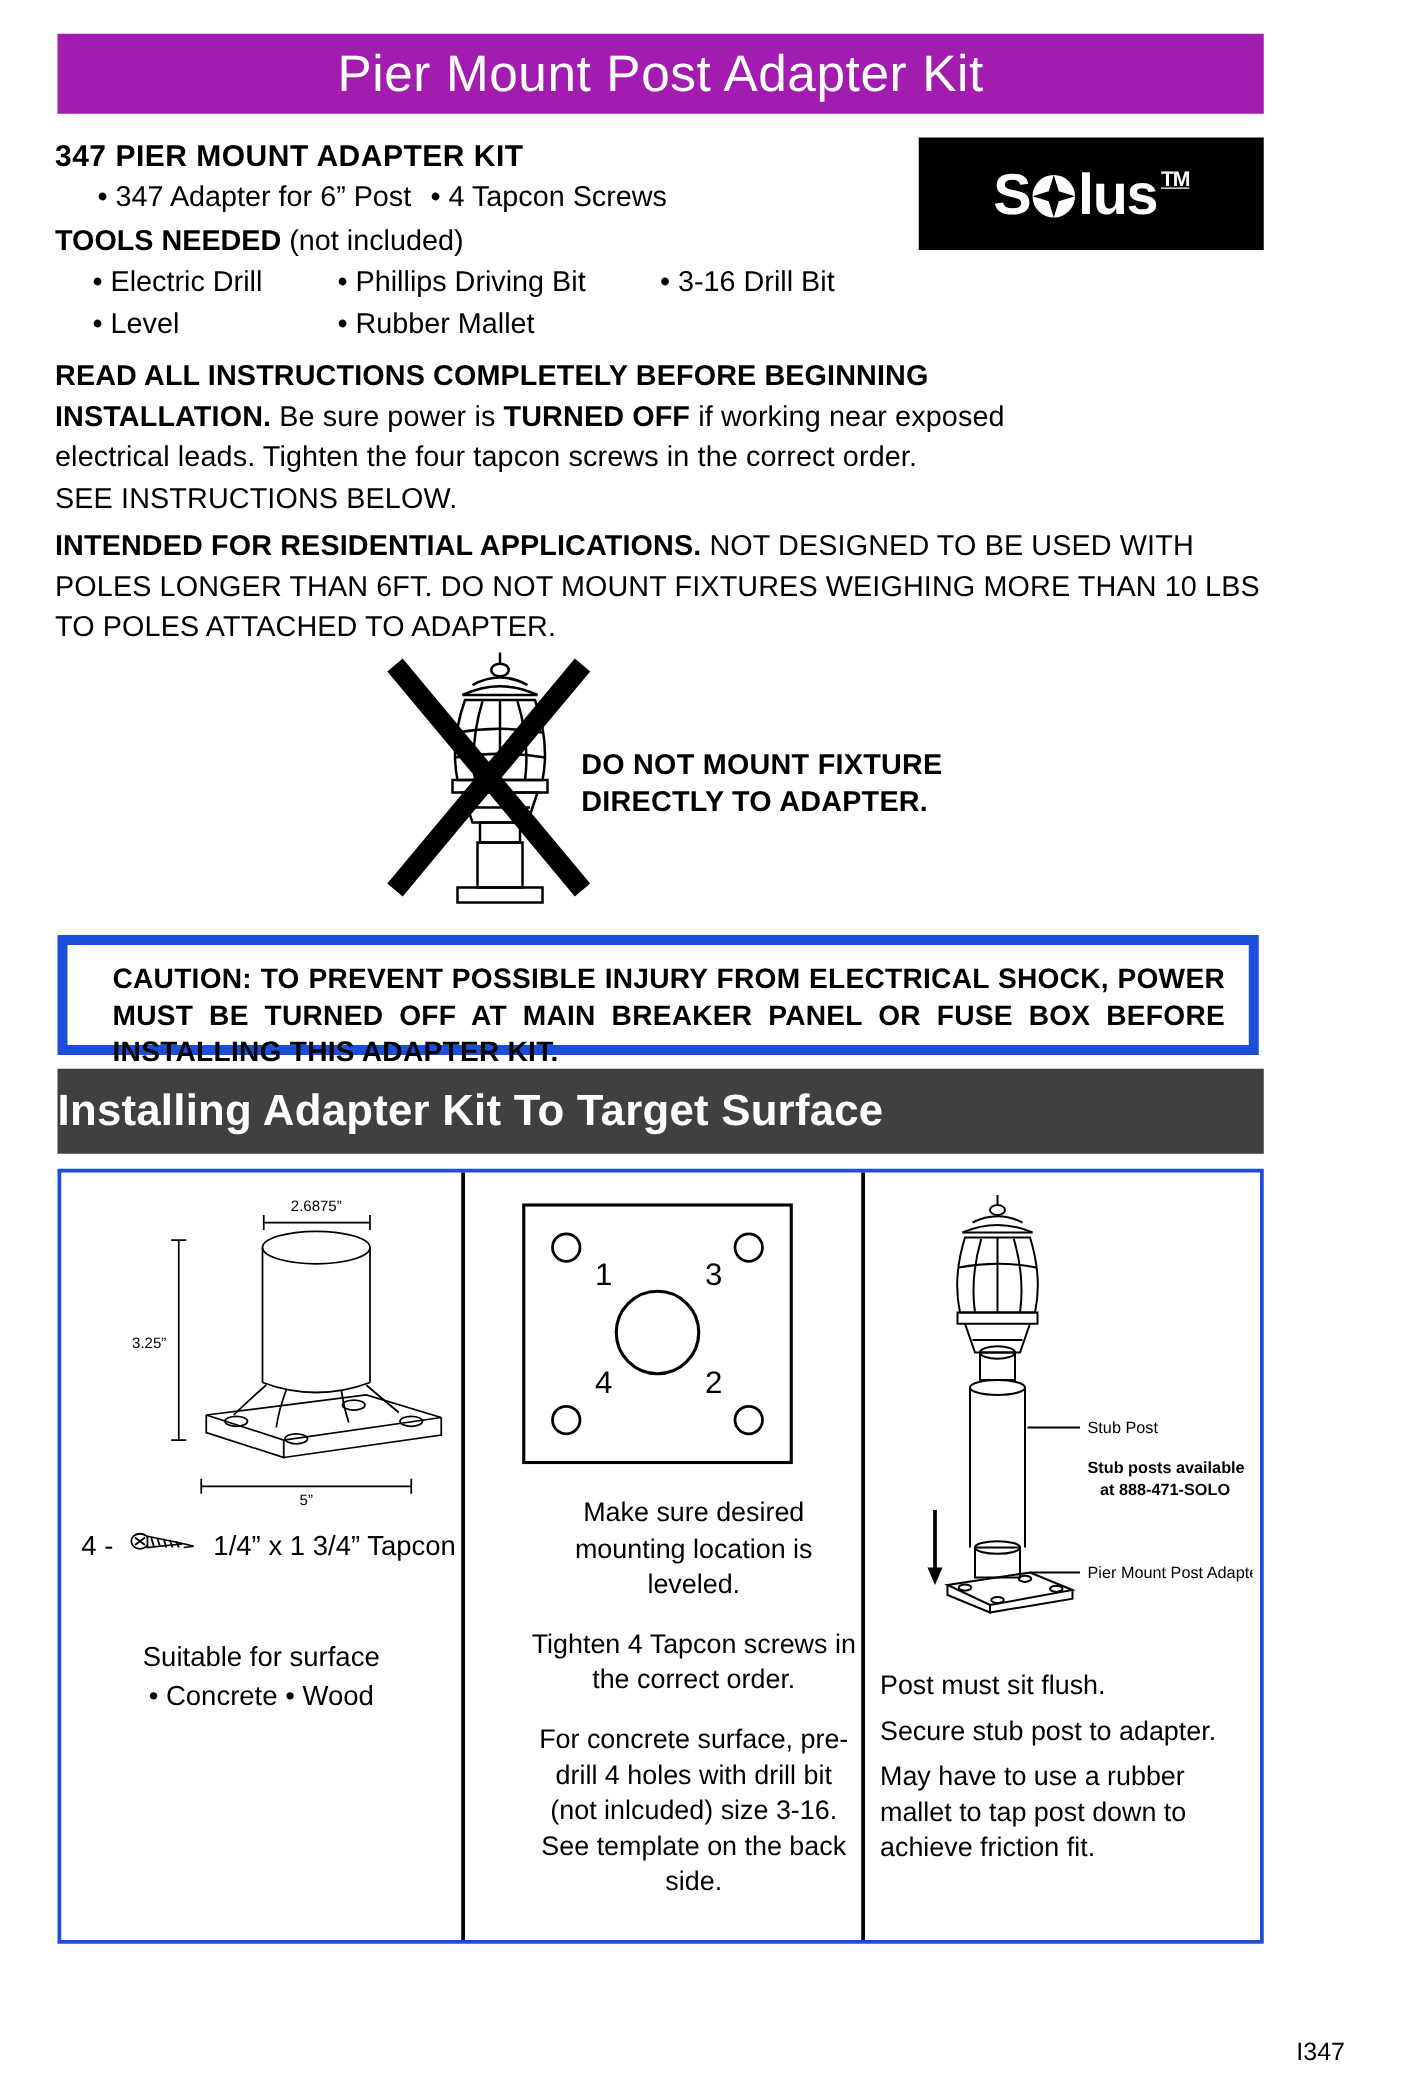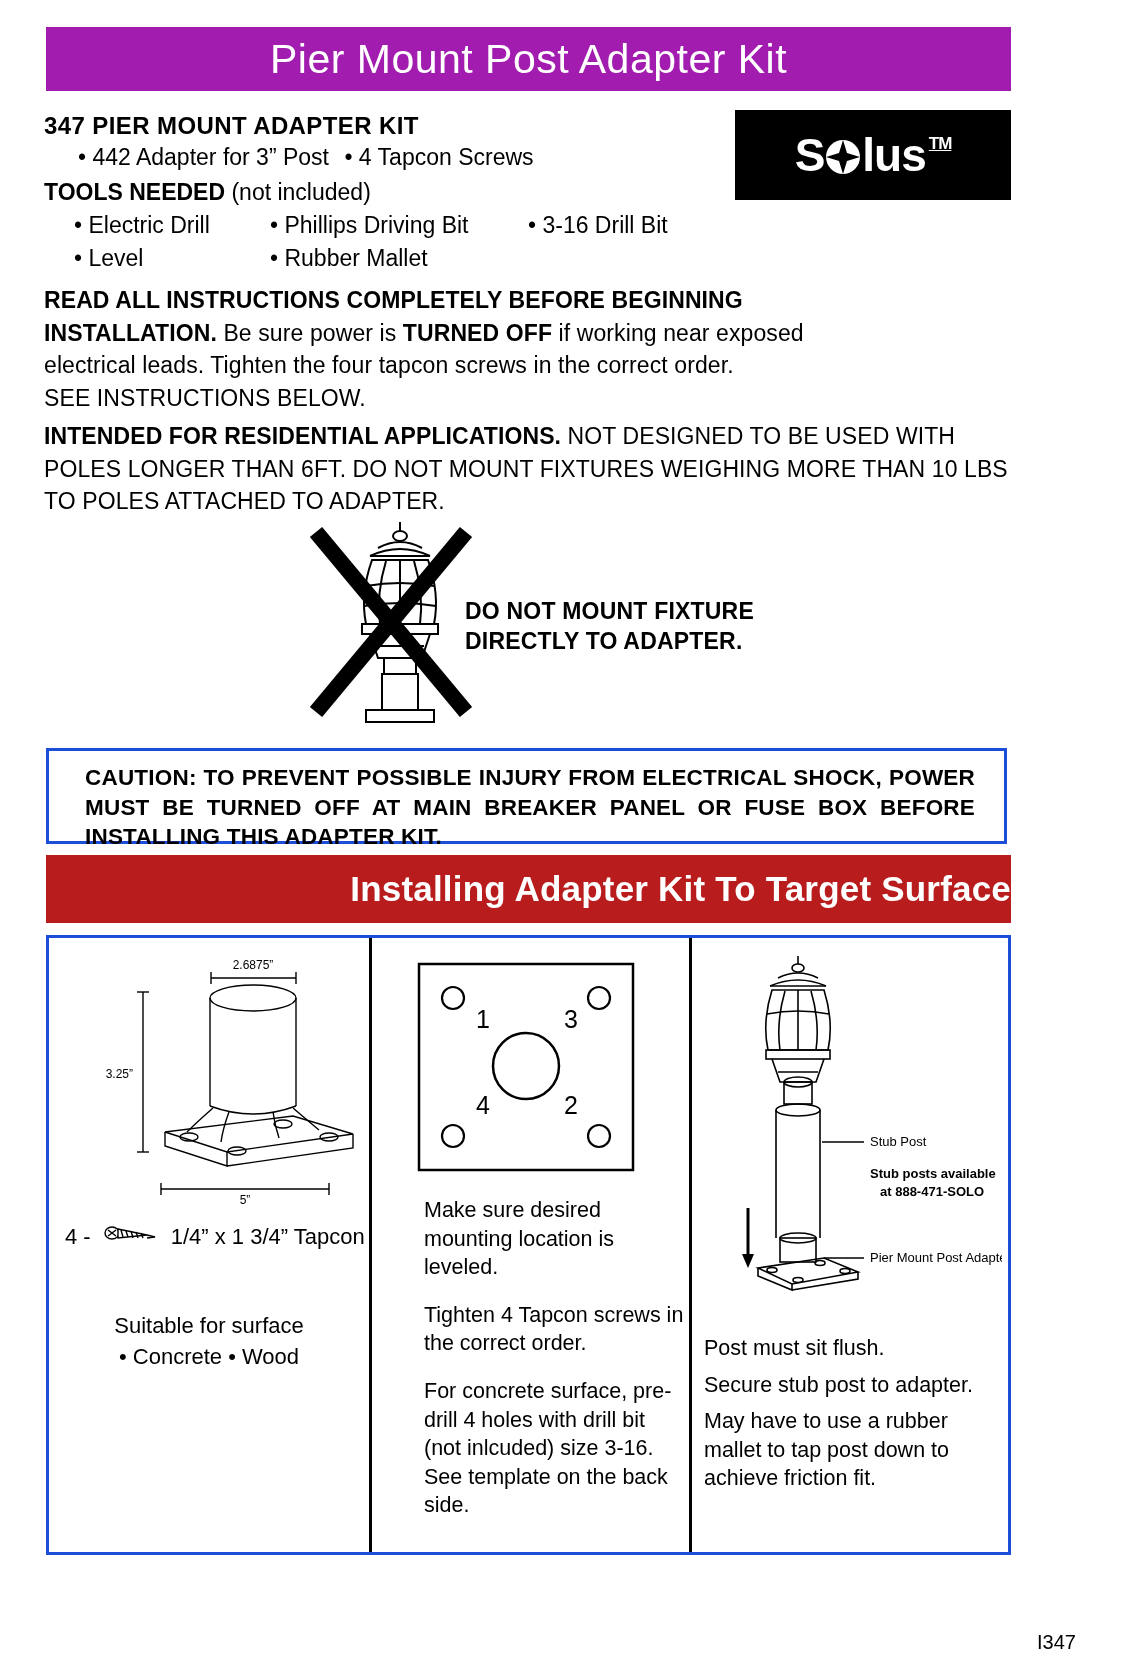--- a/index.html
+++ b/index.html
@@ -158,21 +158,21 @@
     letter-spacing: 0.2px;
   }
 
   
   .caution-box {
     position: absolute;
     left: 46px;
     top: 748px;
     width: 961px;
     height: 96px;
-    border: 3px solid #1d4ed8;
+    border: 8px solid #1d4ed8;
     box-sizing: border-box;
   }
   .caution-text {
     position: absolute;
     left: 36px;
     top: 12px;
     width: 890px;
     font-size: 22.5px;
     font-weight: bold;
     line-height: 1.32;
@@ -180,25 +180,25 @@
     letter-spacing: 0.2px;
   }
 
   
   .install-bar {
     position: absolute;
     left: 46px;
     top: 855px;
     width: 965px;
     height: 68px;
-    background: #b91c1c;
+    background: #404040;
     color: #fff;
     display: flex;
     align-items: center;
-    justify-content: flex-end;
+    justify-content: flex-start;
   }
   .install-bar-text {
     font-size: 35px;
     font-weight: bold;
     letter-spacing: 0.2px;
   }
 
   
   .panel {
     position: absolute;
@@ -255,21 +255,21 @@
   }
 
   
   .c2-draw { position: absolute; left: 35px; top: 18px; }
   .c2-text {
     position: absolute;
     left: 52px;
     top: 258px;
     width: 262px;
   }
-  .c2-text p { margin: 0 0 19px 0; }
+  .c2-text p { margin: 0 0 19px 0; text-align: center; }
 
   
   .c3-draw { position: absolute; left: 20px; top: 8px; }
   .c3-text {
     position: absolute;
     left: 12px;
     top: 396px;
     width: 300px;
   }
   .c3-text p { margin: 0 0 8px 0; }
@@ -289,21 +289,21 @@
 
 <div class="page">
 
   <div class="title-bar">
     <div class="title-bar-text">Pier Mount Post Adapter Kit</div>
   </div>
 
   <div class="kit-title">347  PIER MOUNT ADAPTER KIT</div>
 
   <div class="kit-items">
-    <span class="col1">• 442 Adapter for 3” Post</span>
+    <span class="col1">• 347 Adapter for 6” Post</span>
     <span>• 4 Tapcon Screws</span>
   </div>
 
   <div class="tools-head">
     <b>TOOLS NEEDED</b><span> (not included)</span>
   </div>
 
   <div class="tools-row1">
     <span class="t1">• Electric Drill</span><span class="t2">• Phillips Driving Bit</span><span>• 3-16 Drill Bit</span>
   </div>

